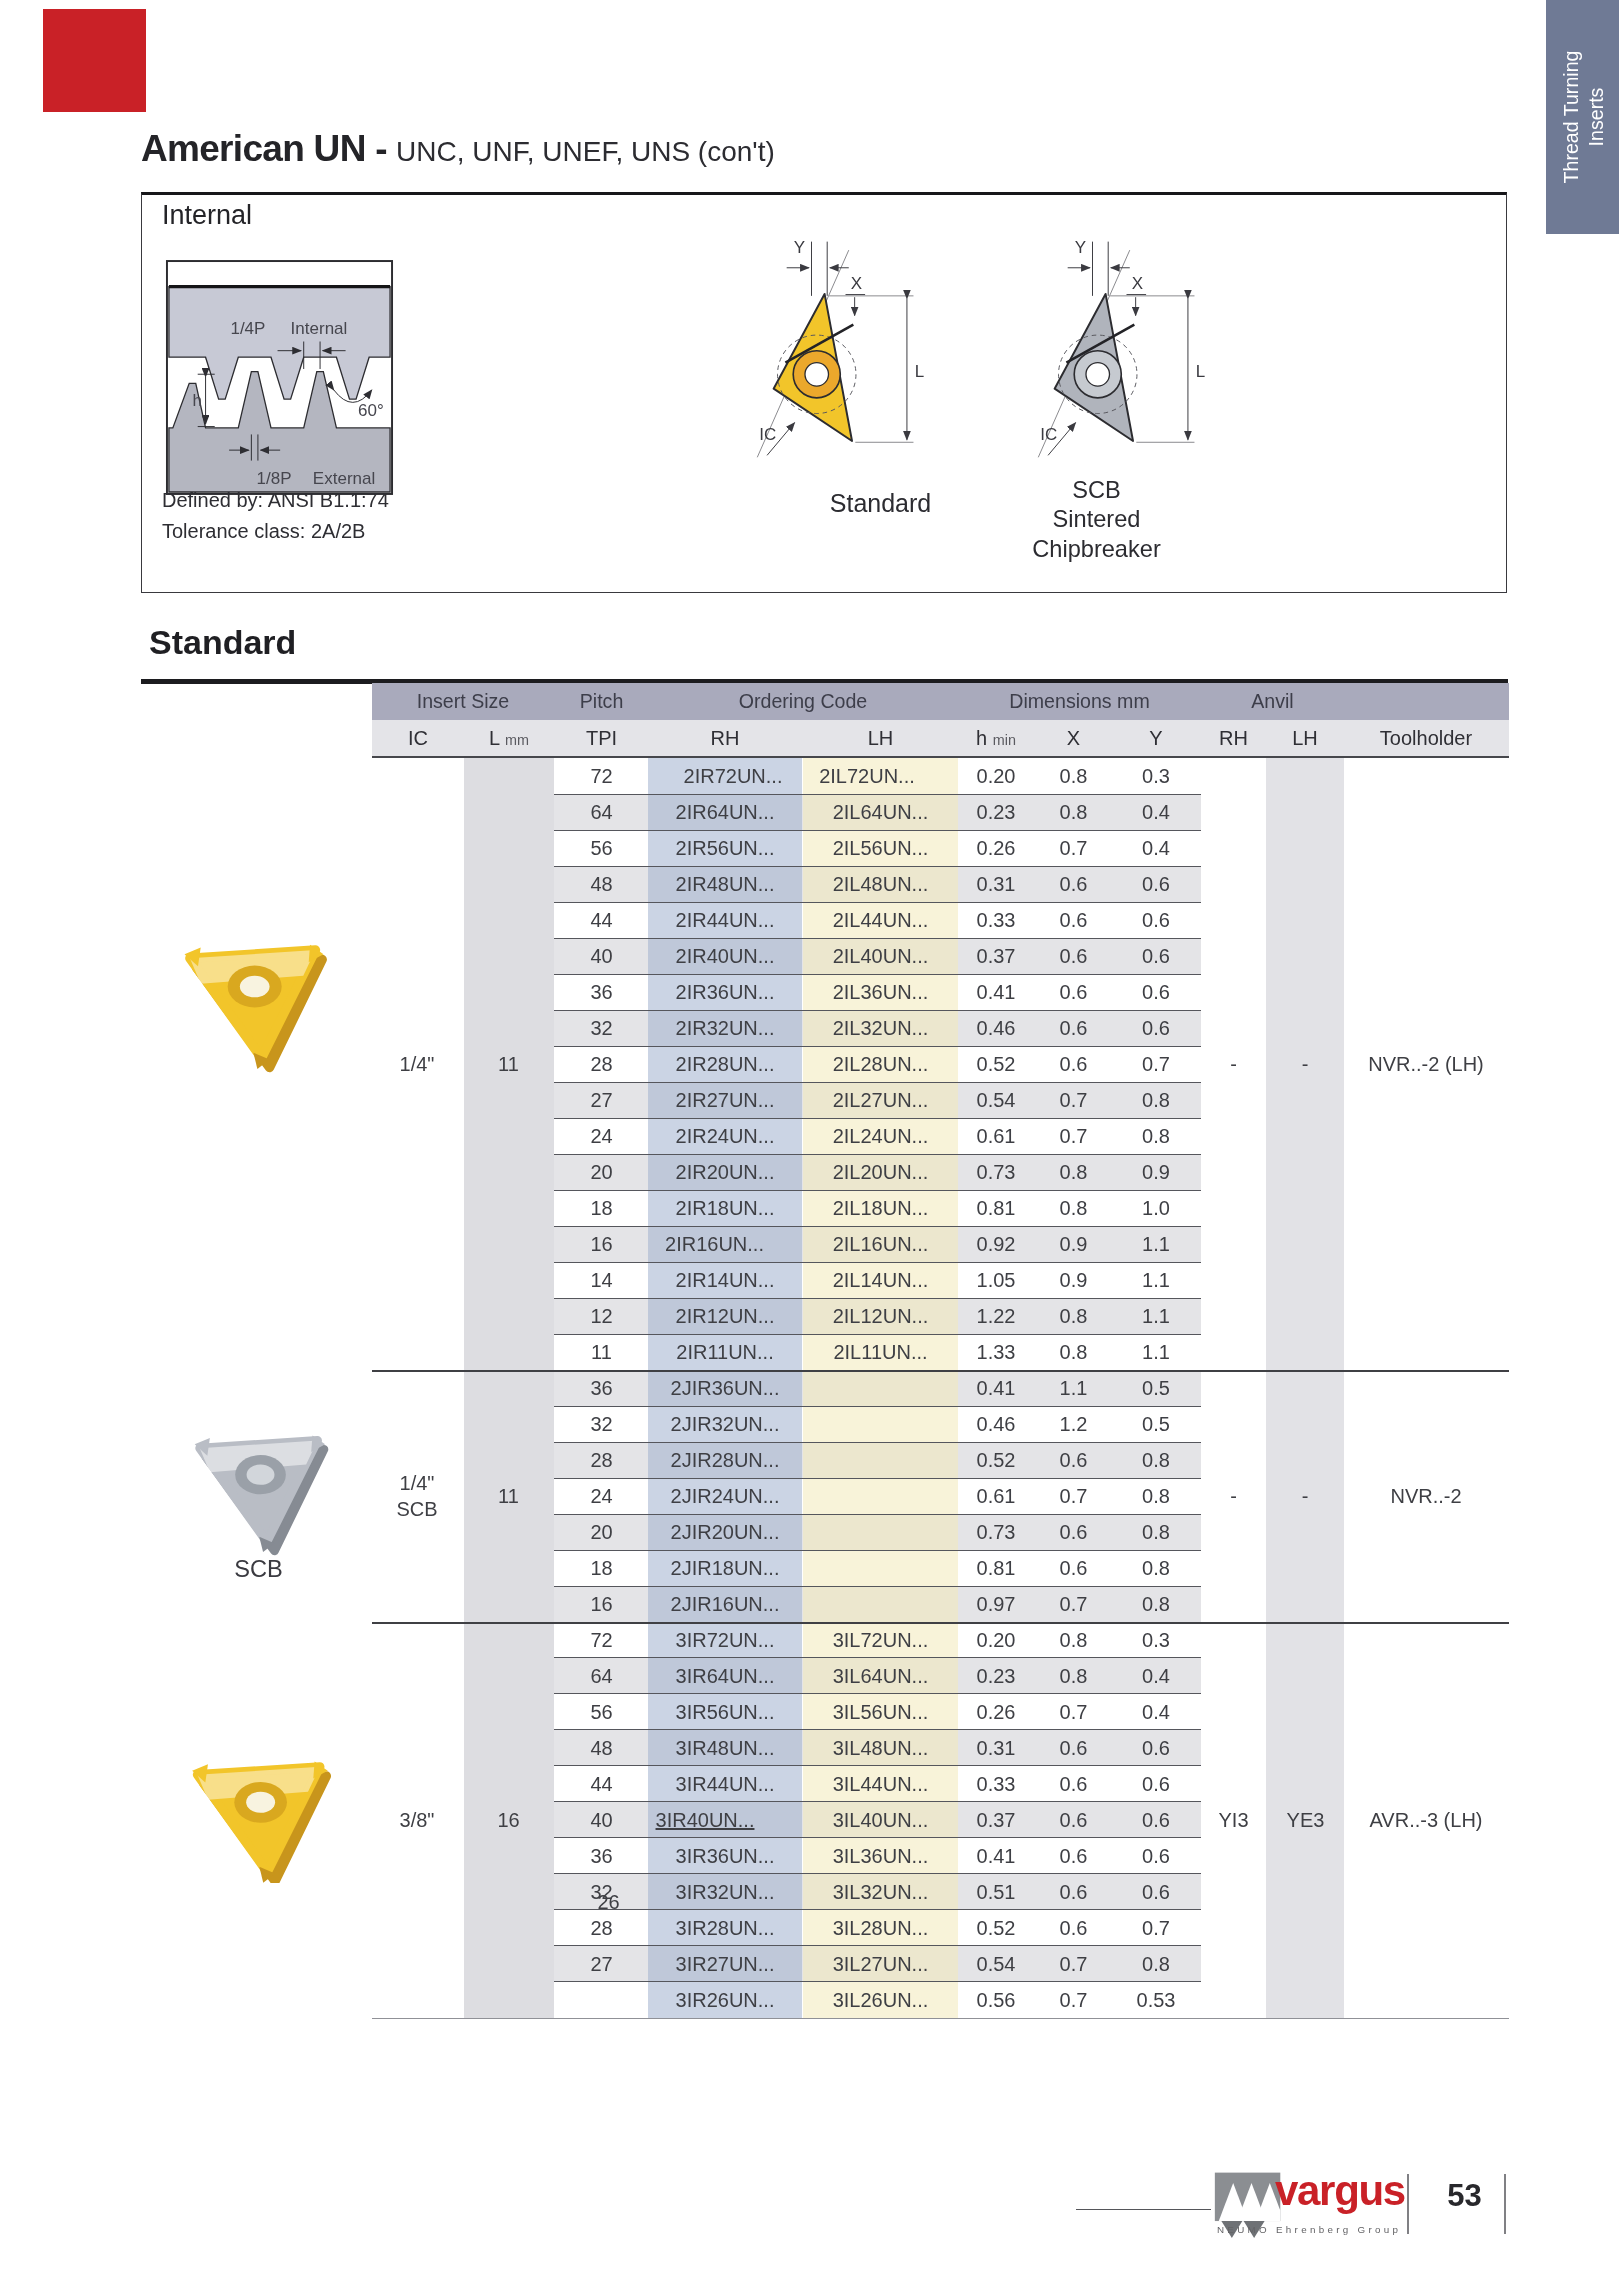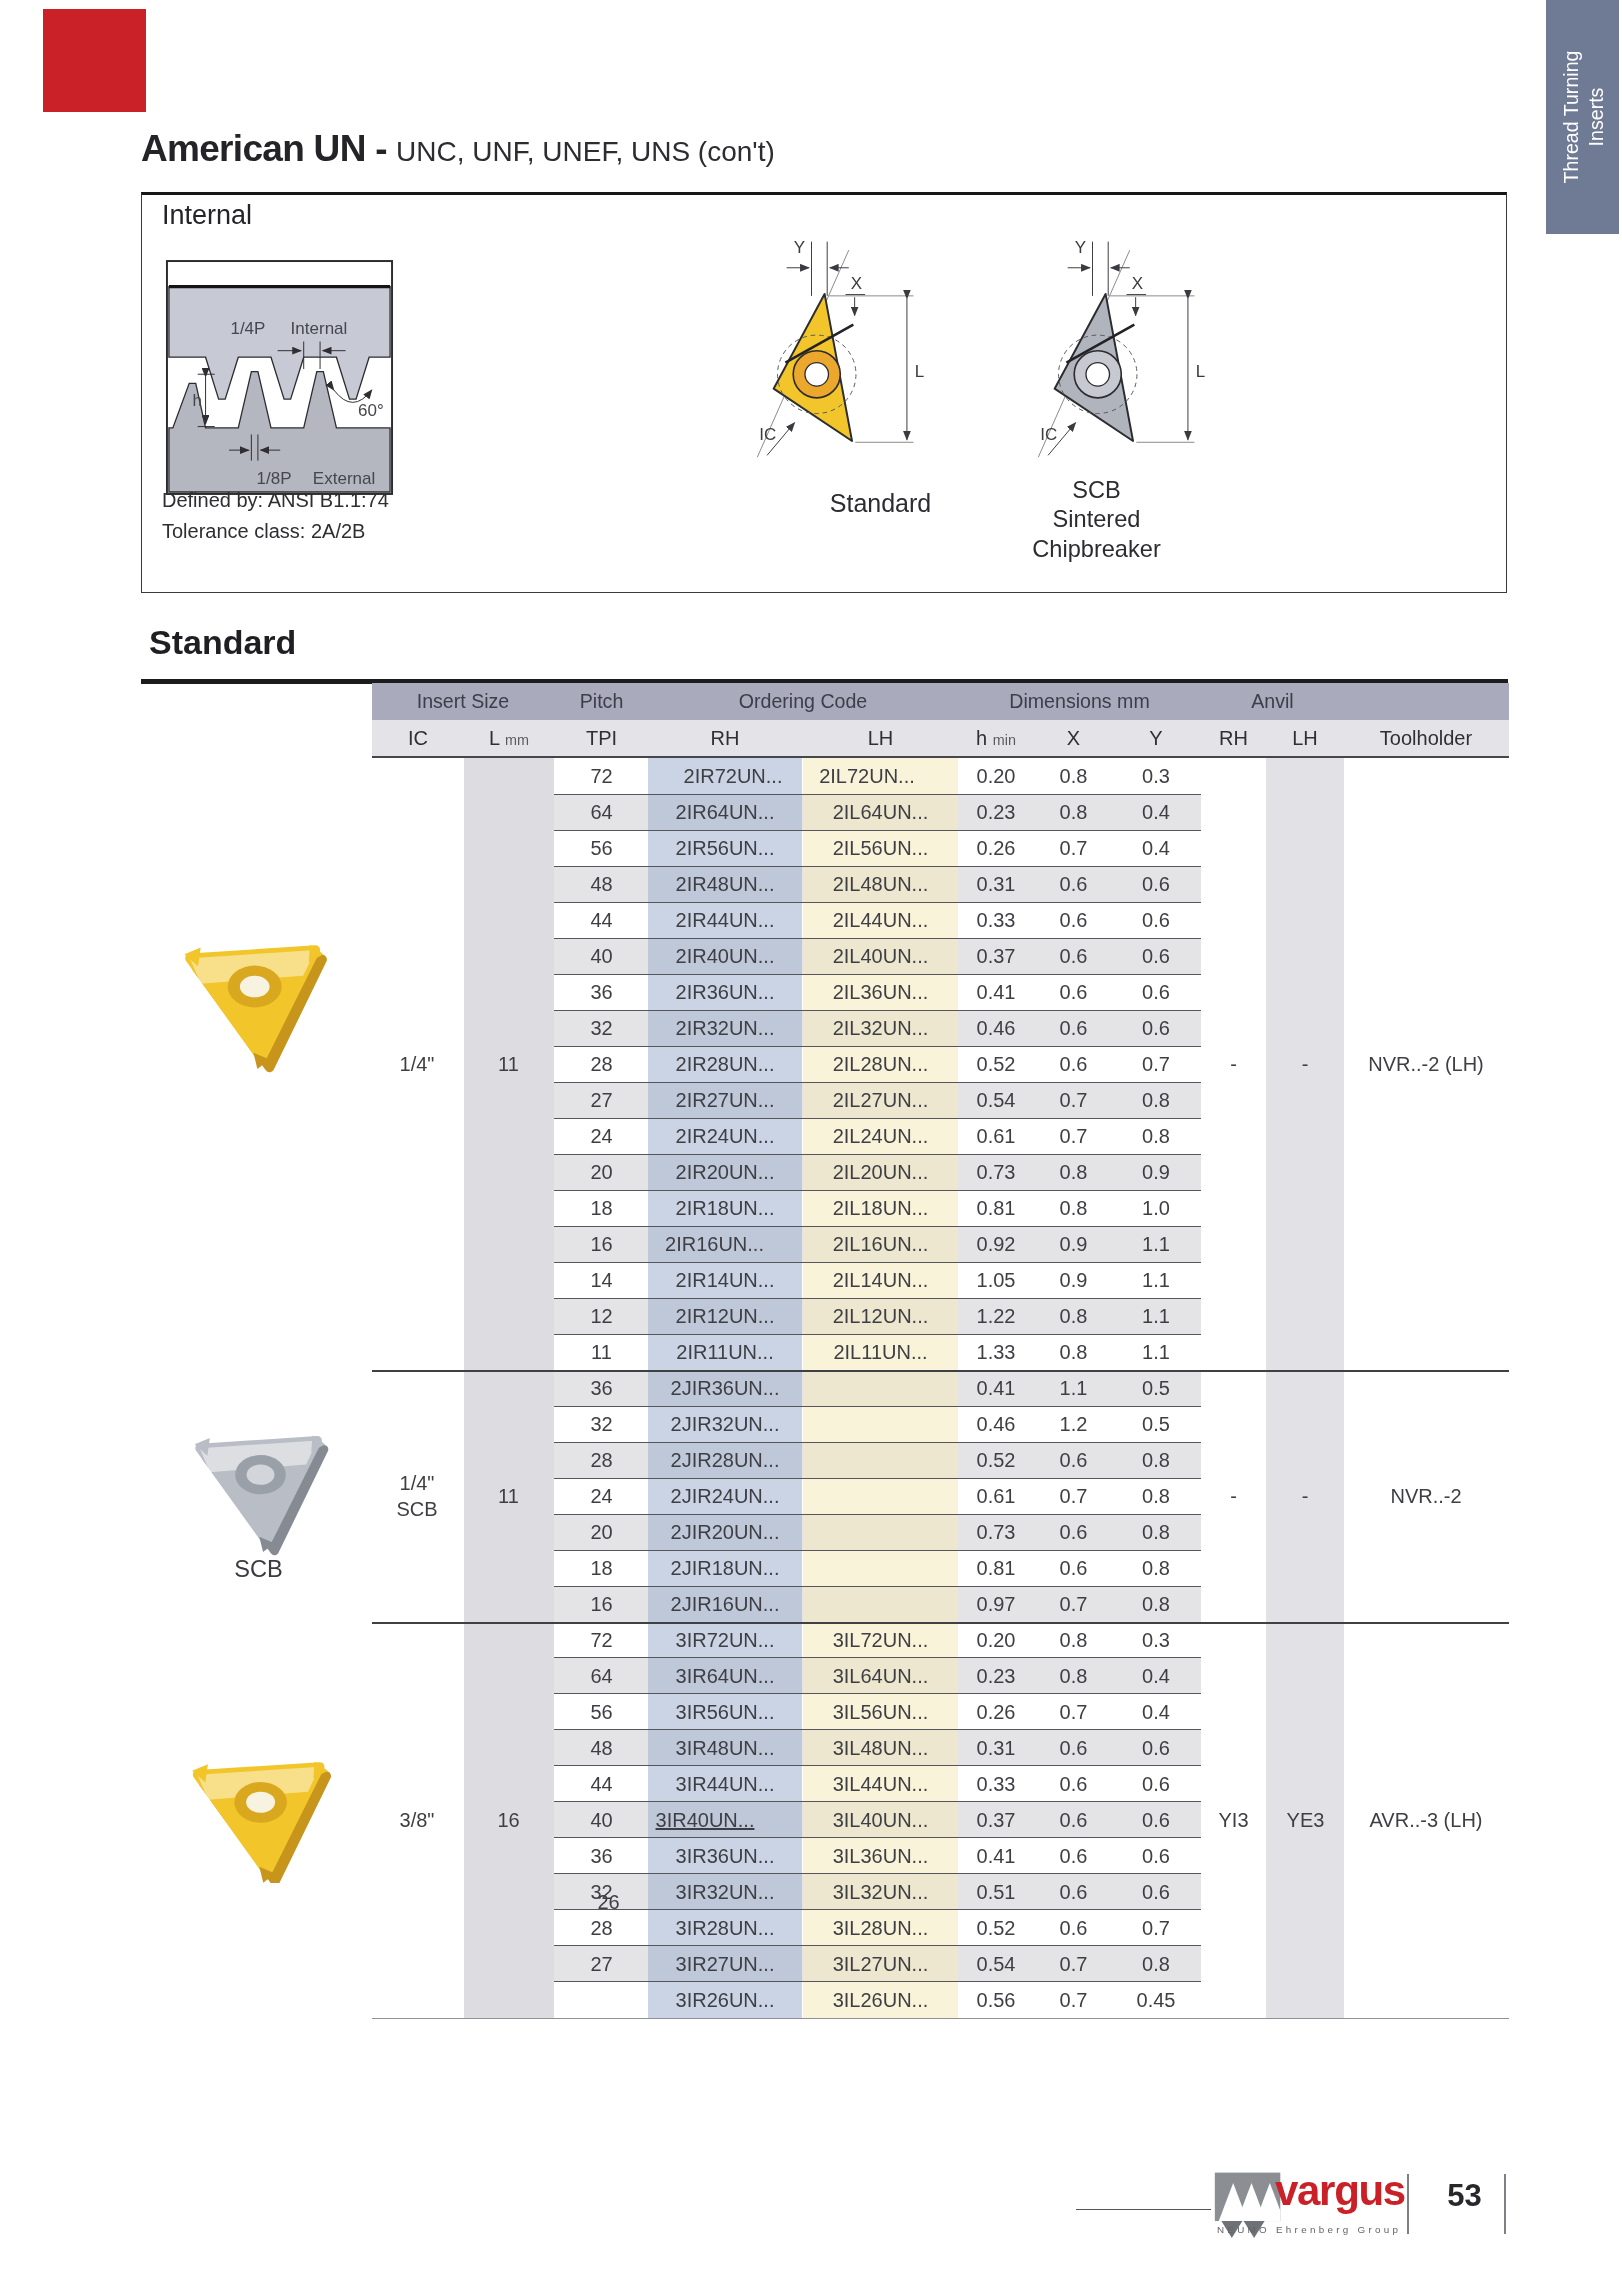--- a/index.html
+++ b/index.html
@@ -450,21 +450,21 @@
       <div class="cell" style="left: 803px; top: 1946px; width: 155px;">3IL27UN...</div>
       <div class="cell" style="left: 958px; top: 1946px; width: 76px;">0.54</div>
       <div class="cell" style="left: 1034px; top: 1946px; width: 79px;">0.7</div>
       <div class="cell" style="left: 1112px; top: 1946px; width: 88px;">0.8</div>
       <div class="abs" style="left: 554px; top: 1981px; width: 647px; height: 1.3px; background: rgb(85, 86, 92);"></div>
       <div class="cell" style="left: 554px; top: 1884px; width: 95px; padding-left: 7px;">26</div>
       <div class="cell" style="left: 648px; top: 1982px; width: 154px;">3IR26UN...</div>
       <div class="cell" style="left: 803px; top: 1982px; width: 155px;">3IL26UN...</div>
       <div class="cell" style="left: 958px; top: 1982px; width: 76px;">0.56</div>
       <div class="cell" style="left: 1034px; top: 1982px; width: 79px;">0.7</div>
-      <div class="cell" style="left: 1112px; top: 1982px; width: 88px;">0.45</div>
+      <div class="cell" style="left: 1112px; top: 1982px; width: 88px;">0.53</div>
       <div class="gcell" style="left: 368px; top: 1807px; width: 98px;">
         <div>3/8"</div>
       </div>
       <div class="gcell" style="left: 476px; top: 1807px; width: 65px;">16</div>
       <div class="gcell" style="left: 1201px; top: 1807px; width: 65px;">YI3</div>
       <div class="gcell" style="left: 1266px; top: 1807px; width: 79px;">YE3</div>
       <div class="gcell" style="left: 1344px; top: 1807px; width: 164px;">AVR..-3 (LH)</div>
       <div class="abs" style="left: 372px; top: 2018px; width: 1137px; height: 1.3px; background: rgb(144, 145, 151);"></div>
     </div>
 

